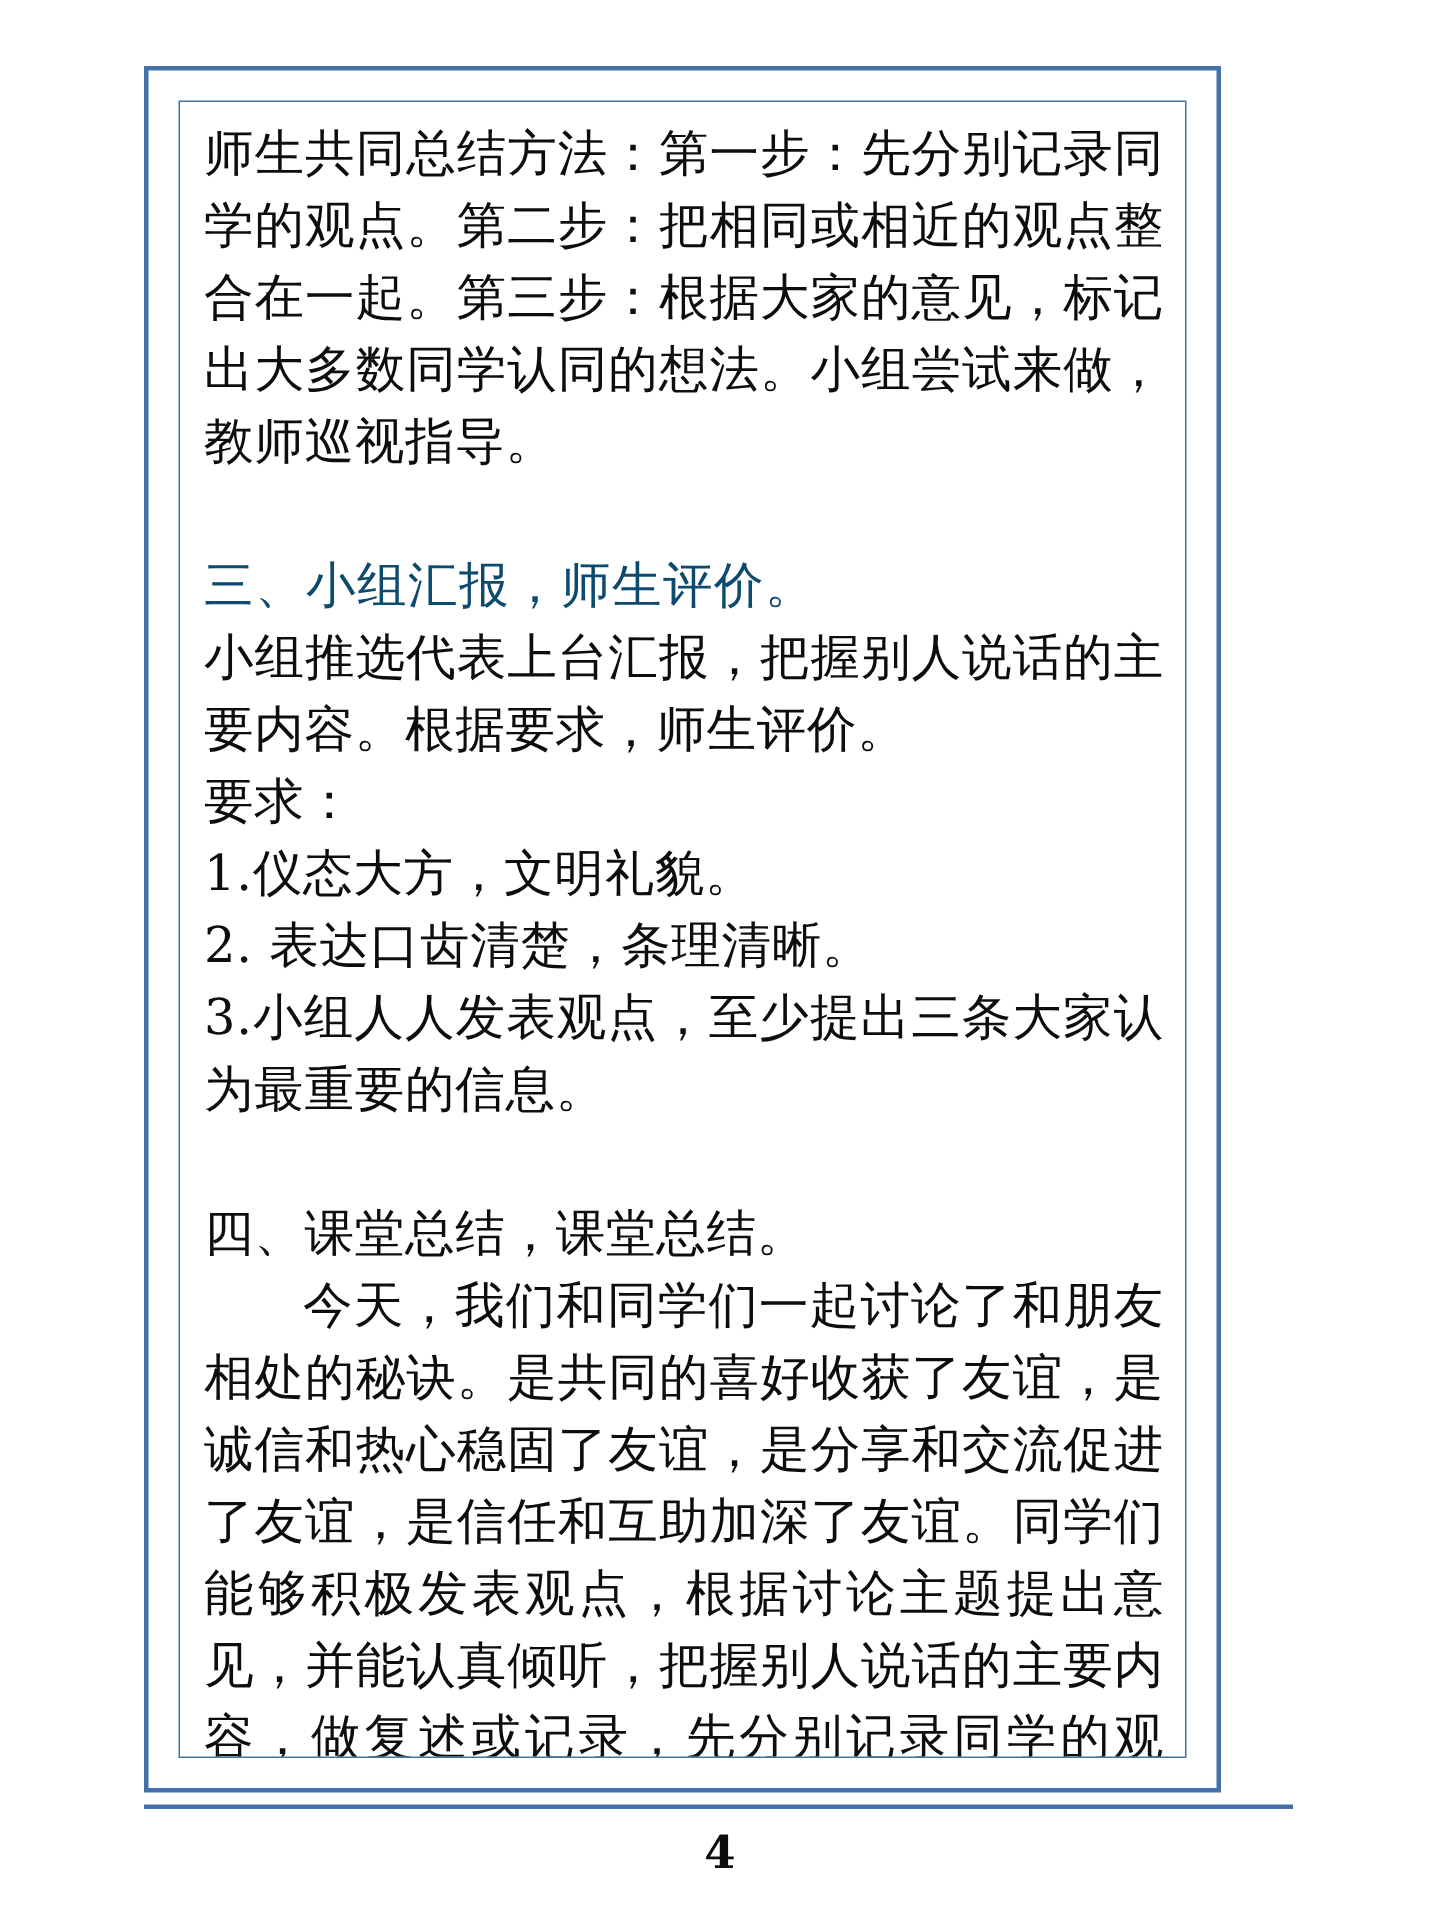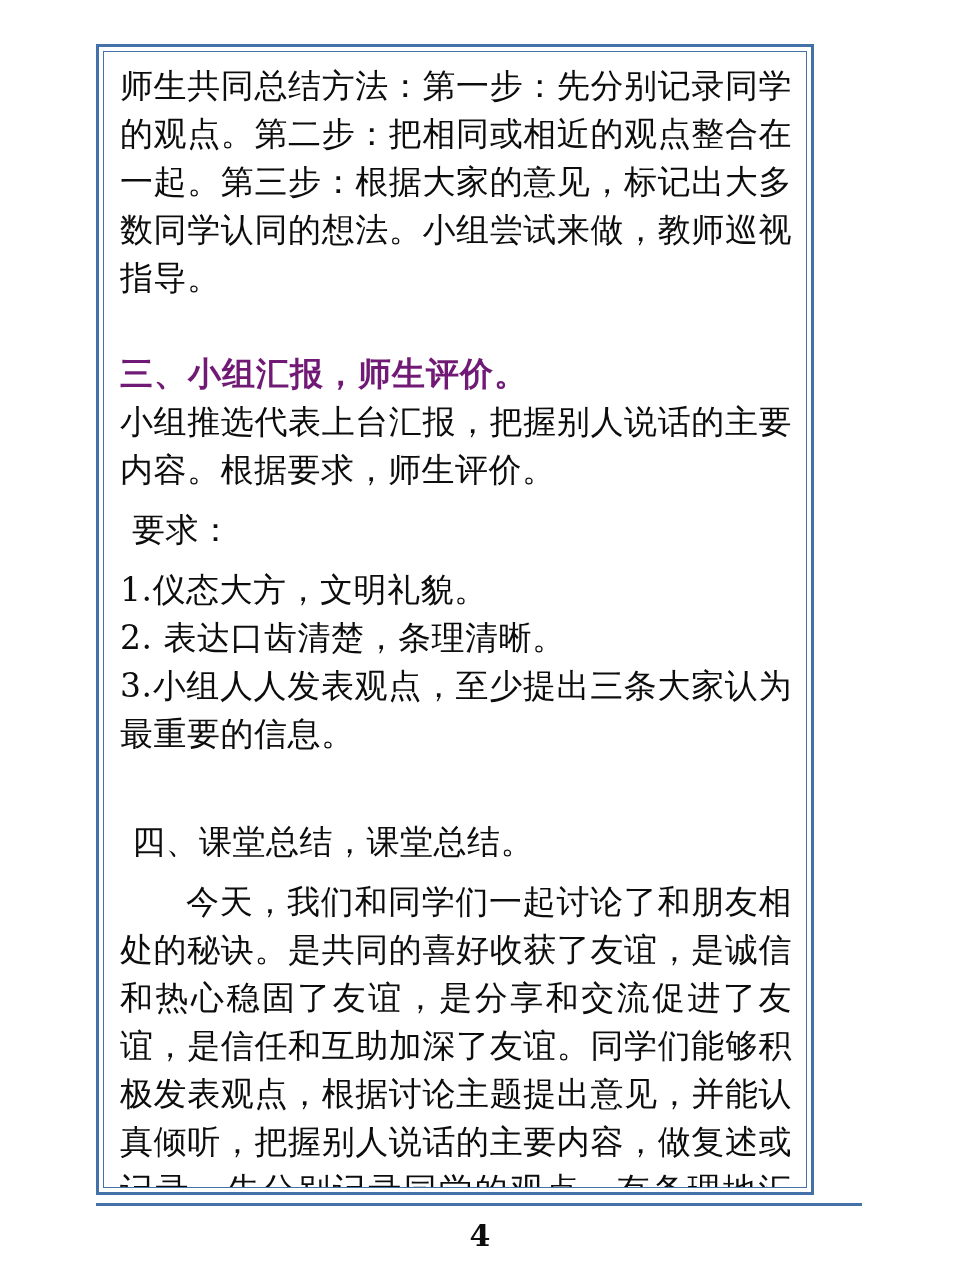--- a/index.html
+++ b/index.html
@@ -17,21 +17,21 @@
 
   
   .page-frame {
     position: absolute;
     left: 96px;
     top: 44px;
     width: 718px;
     height: 1151px;
     box-sizing: border-box;
     border: 3px solid #4472a8;
-    padding: 4px;
+    padding: 20px;
   }
   .page-frame-inner {
     width: 100%;
     height: 100%;
     box-sizing: border-box;
     border: 1.5px solid #4472a8;
     padding: 10px 14px 0 16px;
     overflow: hidden;
   }
 
@@ -51,26 +51,26 @@
     text-justify: inter-ideograph;
   }
   .para.indent {
     text-indent: 2em;
   }
   .blank-line {
     height: 48px;
   }
   .heading-red {
     margin: 0;
-    color: #701a75;
-    font-weight: bold;
+    color: #0c4a6e;
+    font-weight: normal;
     letter-spacing: 1px;
   }
   .heading-plain {
-    margin: 12px;
+    margin: 0;
     letter-spacing: 0.5px;
   }
   .list-item {
     margin: 0;
     text-align: justify;
     text-justify: inter-ideograph;
   }
 
   
   .footer-rule {

